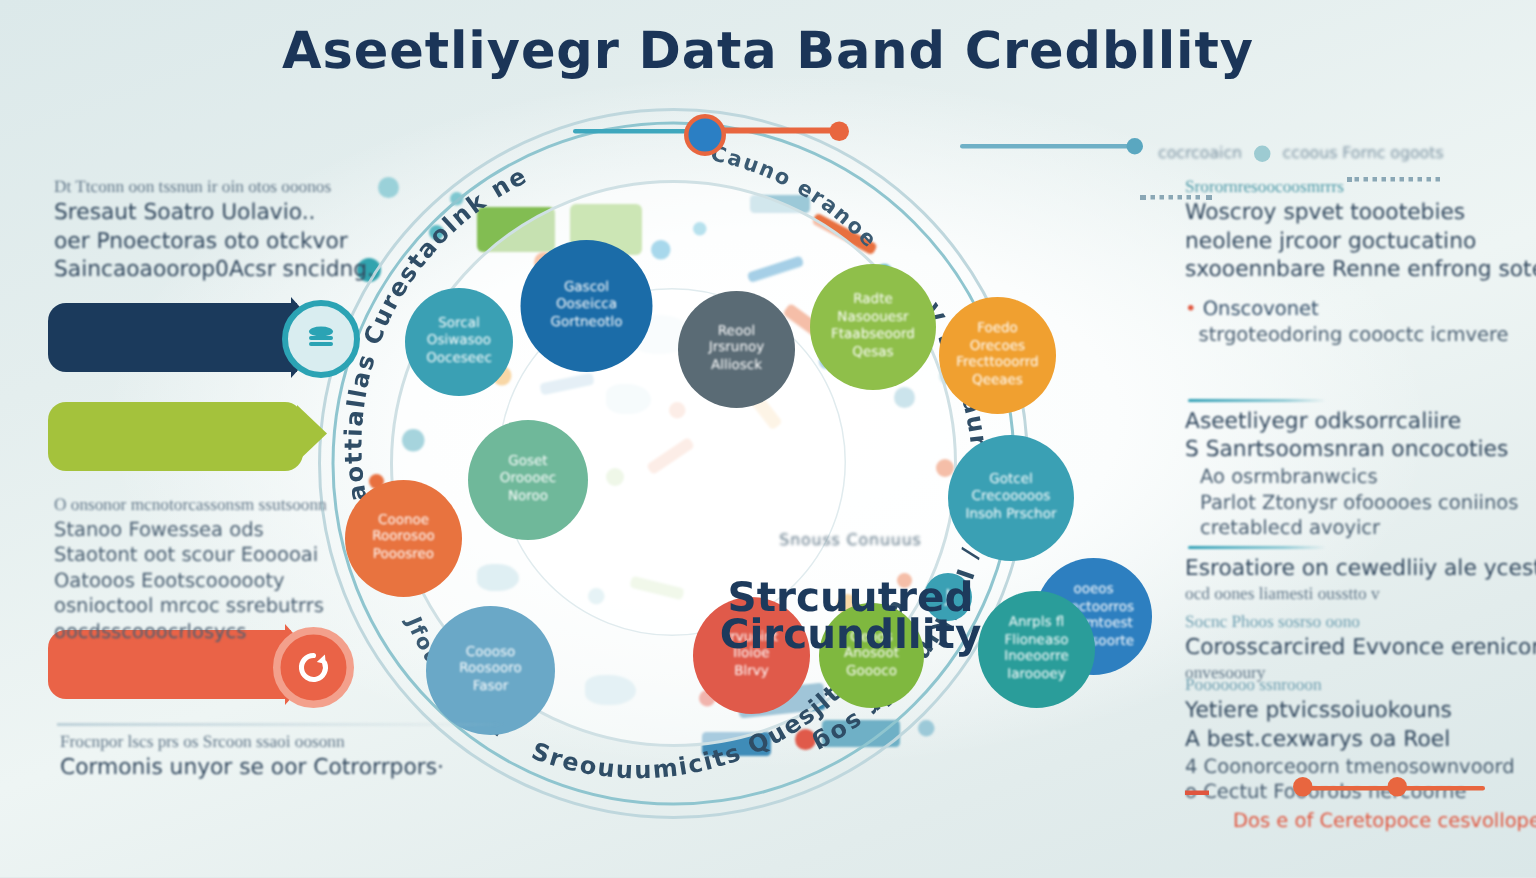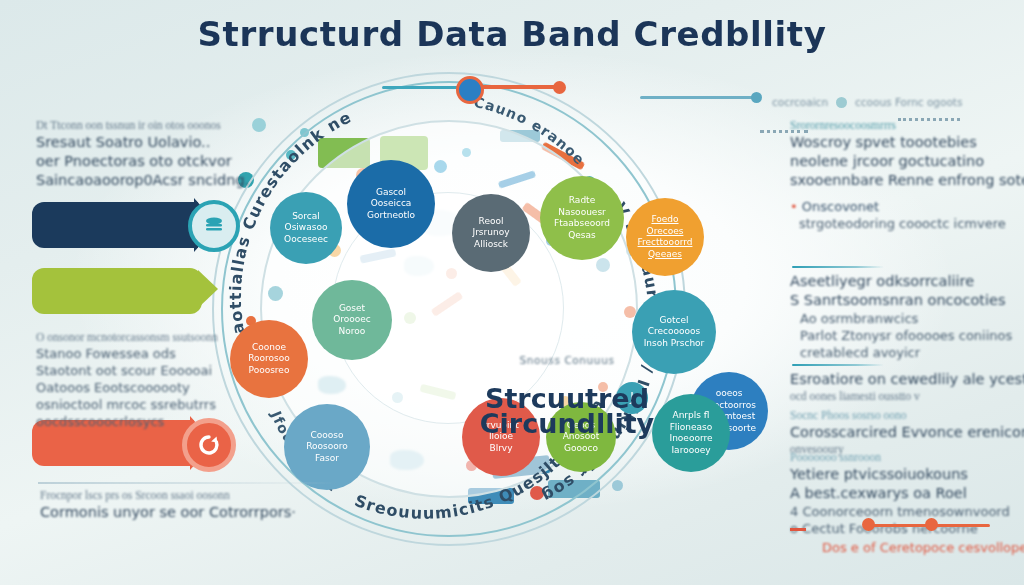--- a/index.html
+++ b/index.html
@@ -159,21 +159,21 @@
   #dash-r{position:absolute;left:898px;top:118px;width:62px;border-top:3px dotted #8aa7b5;filter:blur(.5px);}
 
   
   #bl-line{position:absolute;left:38px;top:482px;width:300px;height:2px;background:linear-gradient(90deg,#bcd0d8,rgba(188,208,216,0));filter:blur(.6px);}
 </style>
 </head>
 <body>
 
 <div id="stage">
 
-  <div id="title">Strructurd Data Band Credbllity</div>
+  <div id="title">Aseetliyegr Data Band Credbllity</div>
 
   <div>
     <div class="dot" style="left:252px;top:118px;width:14px;height:14px;background:#9ad1d9;"></div>
     <div class="dot" style="left:286px;top:150px;width:10px;height:10px;background:#59b9c4;"></div>
     <div class="dot" style="left:238px;top:172px;width:16px;height:16px;background:#31a3ae;"></div>
     <div class="dot" style="left:300px;top:128px;width:9px;height:9px;background:#7fc7d0;"></div>
     <div class="bar" style="left:318px;top:138px;width:52px;height:30px;background:#82bd52;border-radius:4px;"></div>
     <div class="bar" style="left:380px;top:136px;width:48px;height:34px;background:#8fc75c;border-radius:4px;"></div>
     <div class="dot" style="left:356px;top:168px;width:14px;height:14px;background:#ee7b3d;"></div>
     <div class="dot" style="left:434px;top:160px;width:13px;height:13px;background:#3fa9d4;"></div>
@@ -266,21 +266,21 @@
 Jrsrunoy
 Alliosck</span>
     </div>
     <div class="node" style="left:328px;top:104px;width:84px;height:84px;background:#8fbf4a;">
       <span style="white-space: pre-line;">Radte
 Nasoouesr
 Ftaabseoord
 Qesas</span>
     </div>
     <div class="node" style="left:414px;top:126px;width:78px;height:78px;background:#f0a030;">
-      <span style="white-space: pre-line; text-decoration: underline;">Foedo
+      <span style="white-space: pre-line;">Foedo
 Orecoes
 Frecttooorrd
 Qeeaes</span>
     </div>
     <div class="node" style="left:420px;top:218px;width:84px;height:84px;background:#3aa0b4;">
       <span style="white-space: pre-line;">Gotcel
 Crecooooos
 Insoh Prschor</span>
     </div>
     <div class="node" style="left:478px;top:300px;width:78px;height:78px;background:#2d7fc0;">

